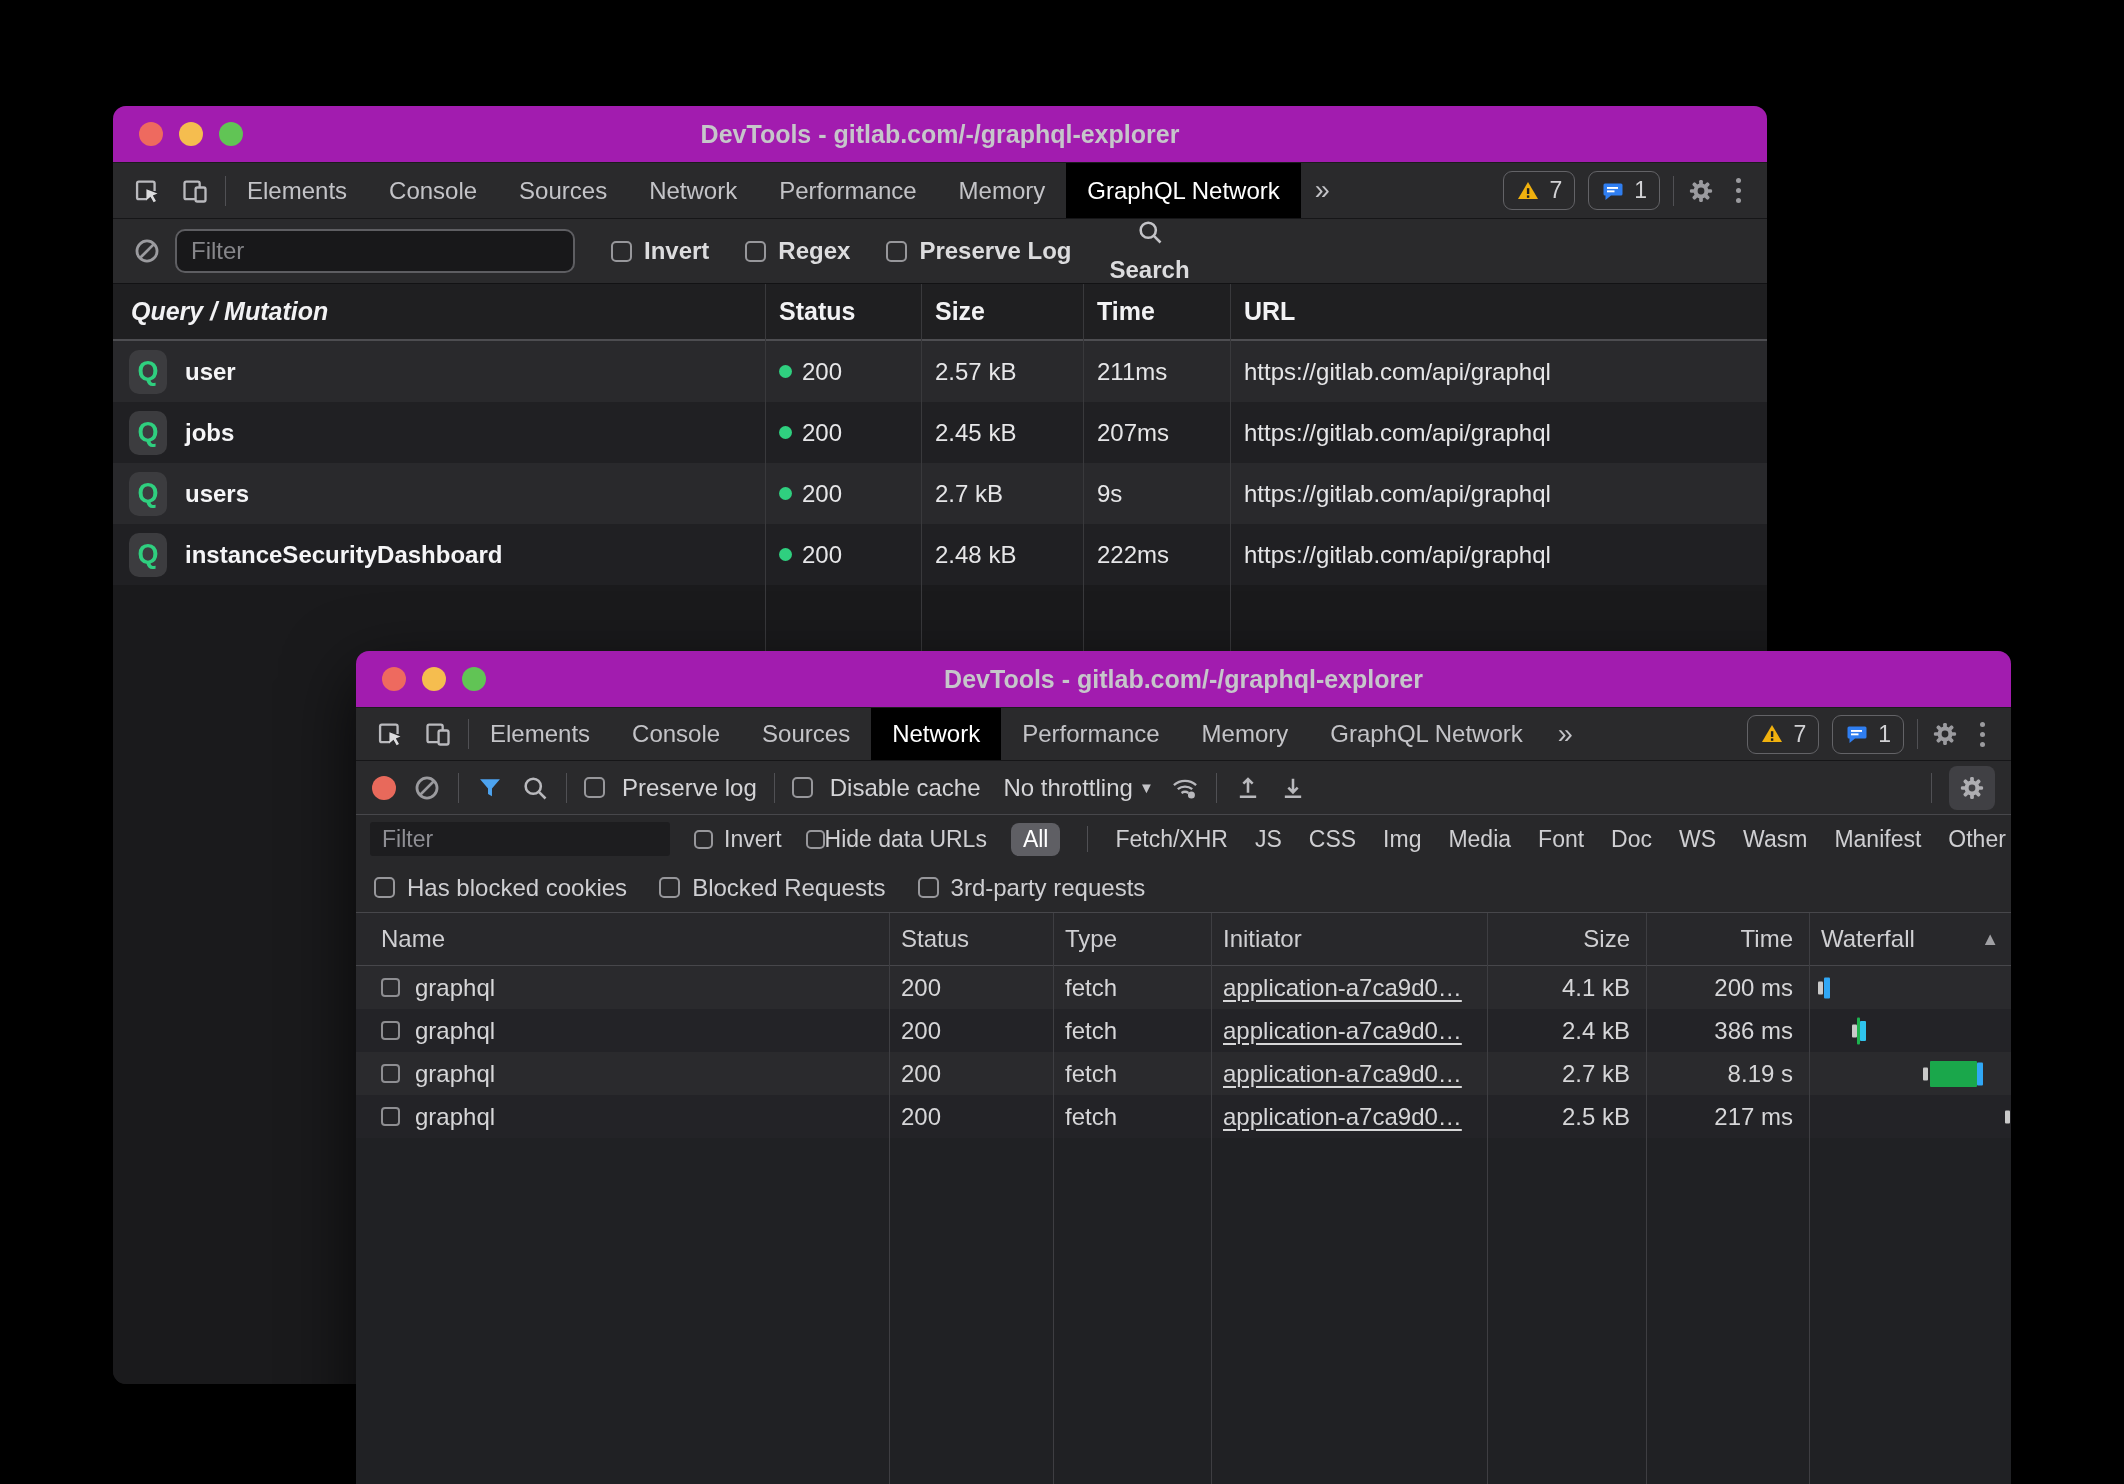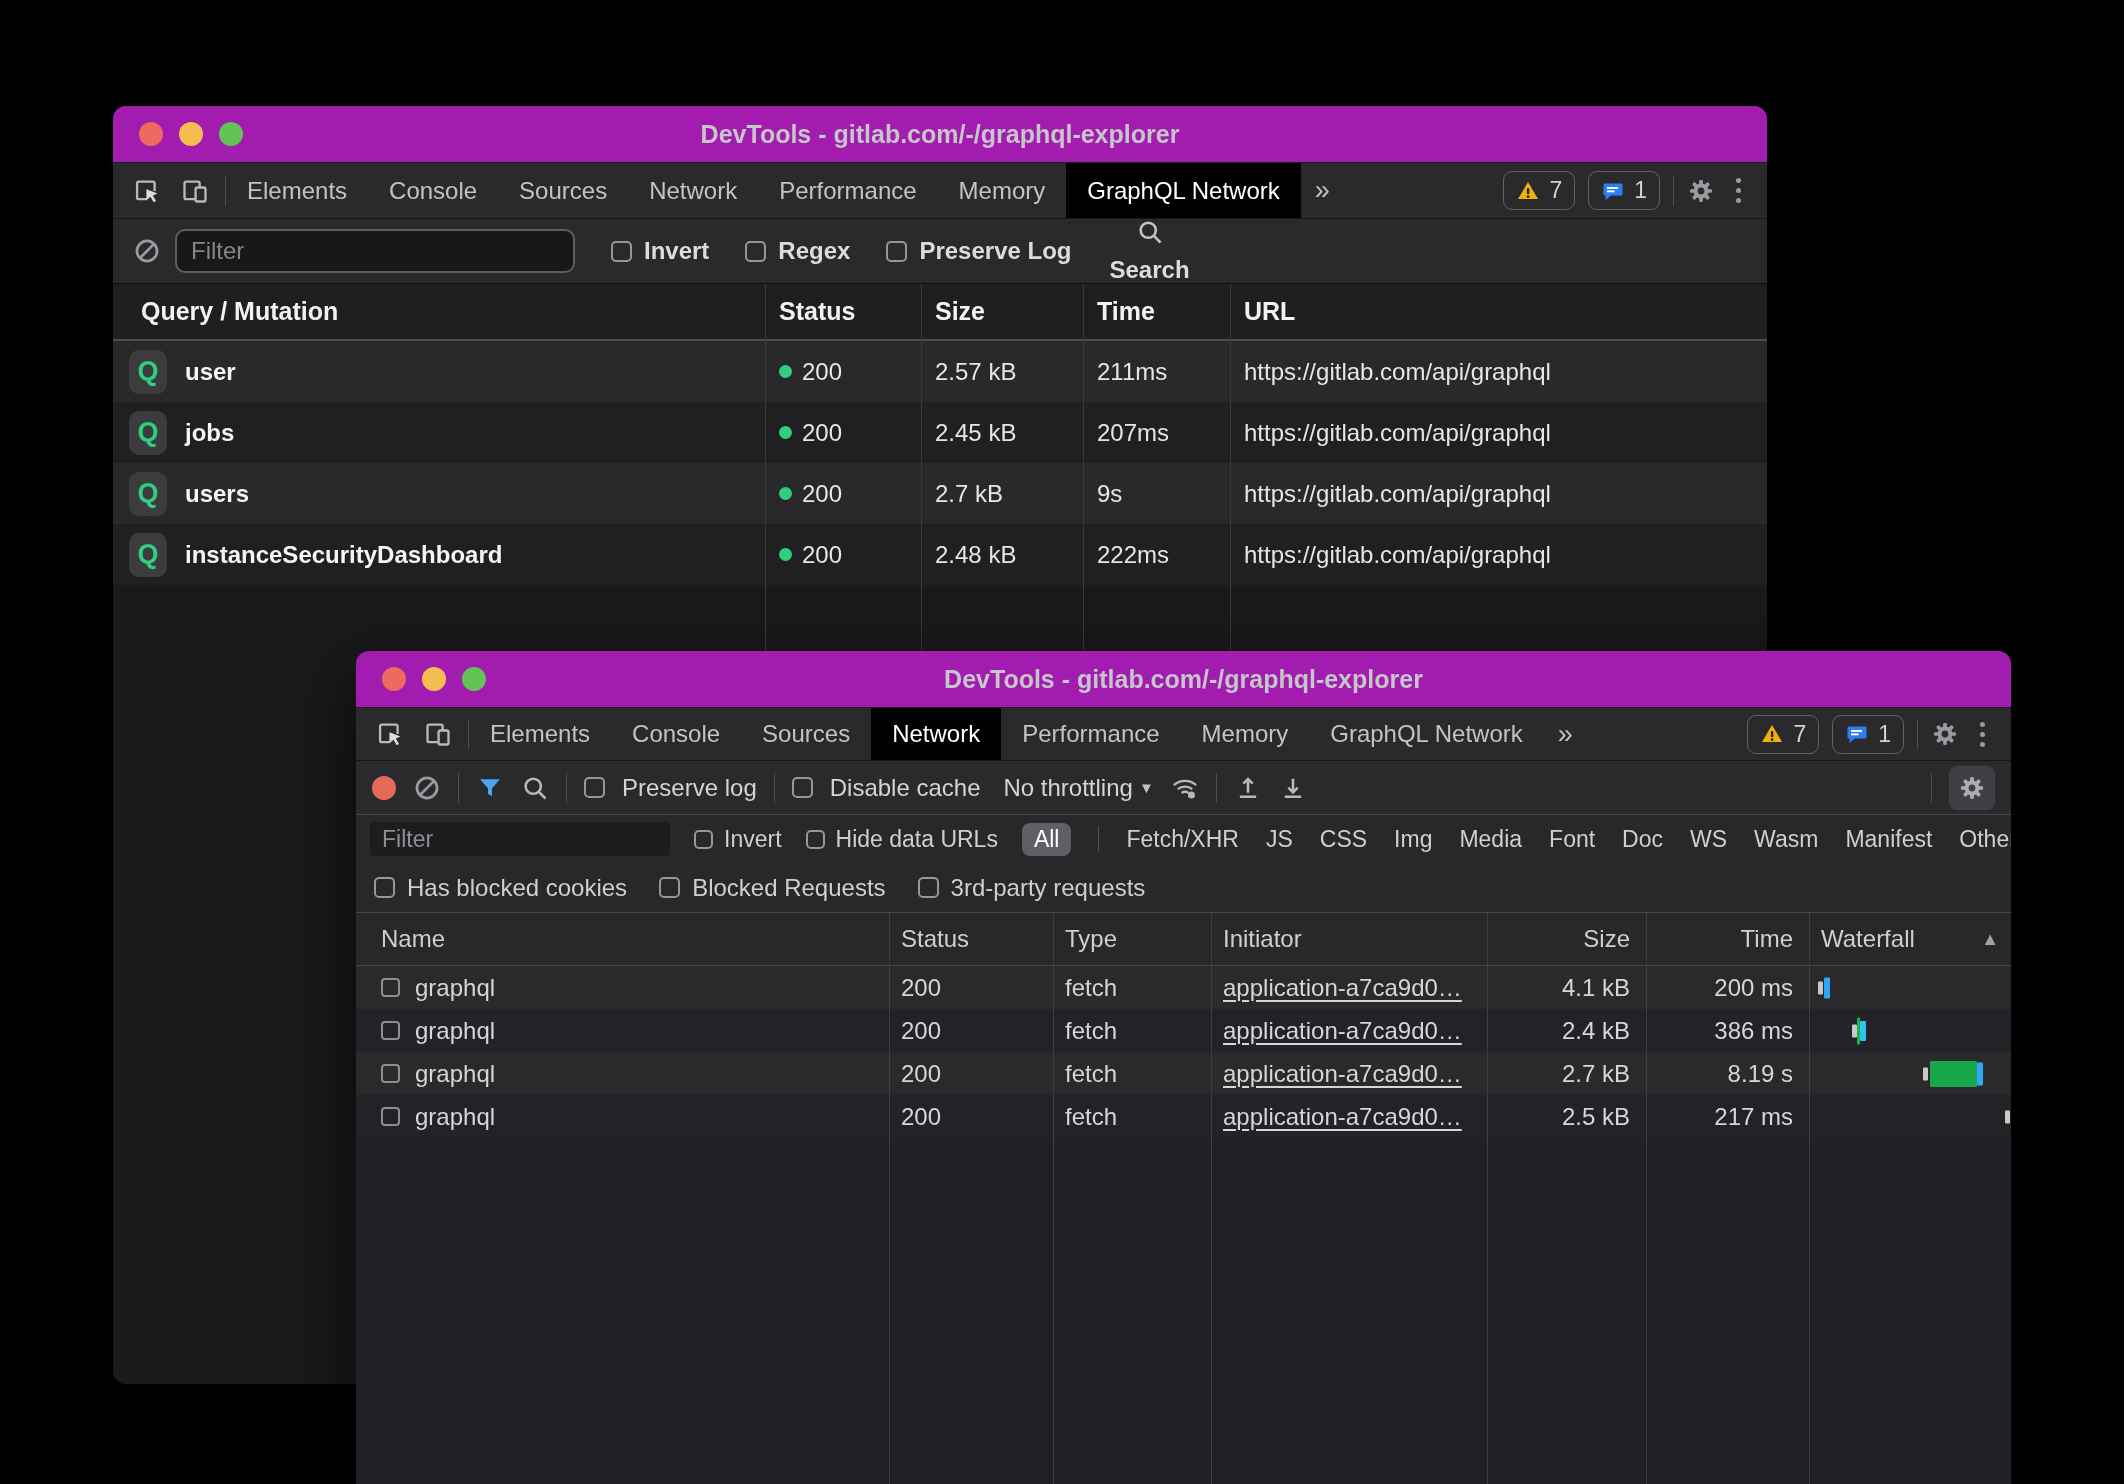--- a/index.html
+++ b/index.html
@@ -51,21 +51,21 @@
   .table-area { flex:1; position:relative; }
   #back-window .table-area { background:#1a1a1c; }
   .colsep { position:absolute; top:0; bottom:0; width:1px; background:#39393c; pointer-events:none; z-index:5; }
   #front-window .colsep { background:#3e3e42; }
 
   .g-header { display:flex; align-items:center; height:57px; background:#1f1f21;
               border-bottom:2px solid #4d4d51; font-size:25px; font-weight:bold; color:#f2f2f4; }
   .g-row { display:flex; align-items:center; height:61px; font-size:24px; color:#e6e6e8; }
   .g-row.odd { background:#29292c; } .g-row.even { background:#202023; }
   .c-qm{ width:652px; padding-left:16px; display:flex; align-items:center; gap:18px; }
-  .g-header .c-qm{ padding-left:28px; }
+  .g-header .c-qm{ padding-left:18px;font-style:italic; }
   .c-st{ width:156px; padding-left:14px; display:flex; align-items:center; gap:10px; }
   .c-sz{ width:162px; padding-left:14px; } .c-tm{ width:147px; padding-left:14px; }
   .c-url{ flex:1; padding-left:14px; }
   .qbadge { width:38px; height:44px; border-radius:10px; background:#3c3c3f; color:#2fcf7f;
             font-weight:bold; font-size:27px; display:flex; align-items:center; justify-content:center; }
   .gname { font-weight:bold; color:#f5f5f7; }
   .dot { width:13px; height:13px; border-radius:50%; background:#2fcf7f; flex:0 0 13px; }
 
   
   .n-toolbar { height:54px; flex:0 0 54px; background:#2a2a2c; border-bottom:1px solid #47474b;
@@ -416,21 +416,21 @@
           </svg>
         </span>
     </div>
 
     <div class="n-filter-row">
       <input class="n-filter-input" placeholder="Filter" style="">
       <span style="display:flex;align-items:center;gap:11px">
         <span class="cb" style="width:19px;height:19px;flex-basis:19px"></span>
         <span class="n-cb-label">Invert</span>
       </span>
-      <span style="display:flex;align-items:center;gap:11px">
+      <span style="display:flex;align-items:center;">
         <span class="cb" style="width:19px;height:19px;flex-basis:19px"></span>
         <span class="n-cb-label">Hide data URLs</span>
       </span>
       <div class="chips">
         <span class="chip selected">All</span>
         <span class="vsep" style="height:26px"></span>
         <span class="chip">Fetch/XHR</span>
         <span class="chip">JS</span>
         <span class="chip">CSS</span>
         <span class="chip">Img</span>

